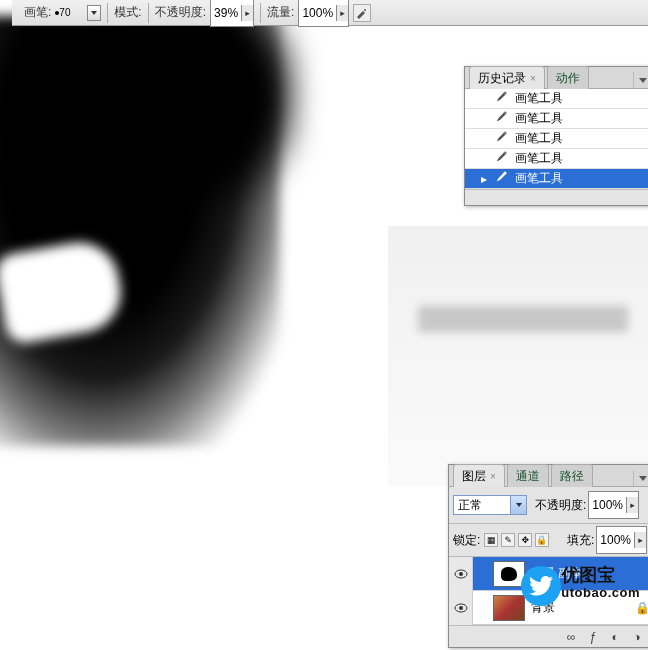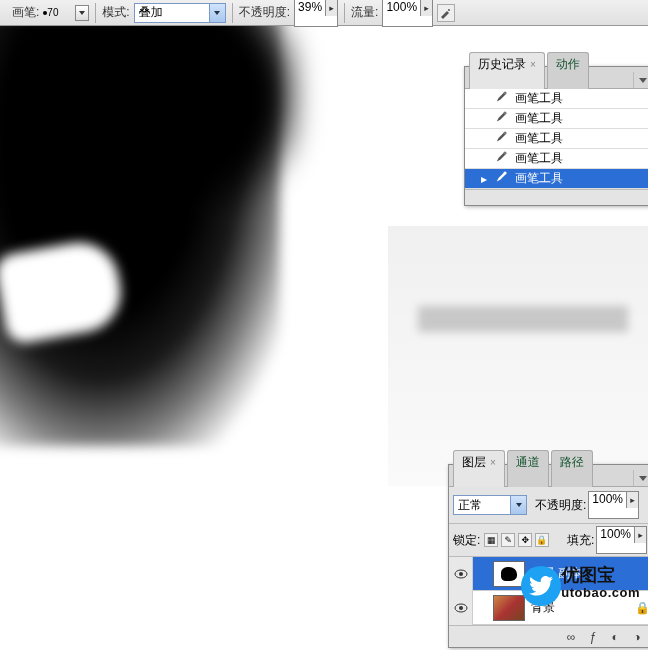--- a/index.html
+++ b/index.html
@@ -1,47 +1,47 @@
 <!DOCTYPE html>
 <html><head>
 <meta charset="utf-8">
 <style>
 * { margin: 0; padding: 0; box-sizing: border-box; font-family: "Microsoft YaHei", SimSun, sans-serif; font-size: 12px; }
 body { width: 648px; height: 650px; background: #fff; position: relative; overflow: hidden; }
 
-.toolbar { height: 26px; background: linear-gradient(#f0f0f0, #e0e0e0); border-bottom: 1px solid #999; display: flex; align-items: center; padding: 0 12px; gap: 4px; position: relative; z-index: 5; }
+.toolbar { height: 26px; background: linear-gradient(#f0f0f0, #e0e0e0); border-bottom: 1px solid #999; display: flex; align-items: center; padding: 0 12px; gap: 4px; position: relative; z-index: 5; margin-left: 12px; }
 .tb-label { color: #333; }
 .tb-sep { width: 1px; height: 20px; background: #aaa; margin: 0 2px; }
 .brush-tip { display: flex; align-items: center; width: 28px; }
 .brush-dot { width: 4px; height: 4px; background: #000; border-radius: 50%; }
 .brush-size { font-size: 10px; }
 .dropdown-btn { width: 14px; height: 16px; border: 1px solid #888; background: linear-gradient(#fff,#ddd); display: flex; align-items: center; justify-content: center; }
 .dropdown-btn::after { content: ""; border-left: 3px solid transparent; border-right: 3px solid transparent; border-top: 4px solid #333; }
 .mode-sel { display: flex; align-items: center; border: 1px solid #7a99c6; background: #fff; height: 20px; }
 .mode-sel span { padding: 0 6px 0 4px; }
 .mode-sel .dd { width: 16px; height: 18px; border-left: 1px solid #7a99c6; background: linear-gradient(#cfe3fb,#a8c7ee); display: flex; align-items: center; justify-content: center; }
 .mode-sel .dd::after { content: ""; border-left: 3px solid transparent; border-right: 3px solid transparent; border-top: 4px solid #234; }
-.num-in { display: flex; border: 1px solid #888; background: #fff; height: 28px; }
+.num-in { display: flex; align-items: center; border: 1px solid #888; background: #fff; height: 28px; }
 .num-in span { padding: 0 3px; min-width: 28px; }
 .num-in .arrow { width: 12px; height: 16px; background: #e8e8e8; border-left: 1px solid #888; display: flex; align-items: center; justify-content: center; }
 .num-in .arrow::after { content: "▸"; font-size: 9px; color: #333; }
 .airbrush { width: 18px; height: 18px; border: 1px solid #aaa; background: #eee; display: flex; align-items: center; justify-content: center; }
 .watermark { position: absolute; right: 6px; top: 5px; color: #b8b8b8; font-size: 11px; white-space: nowrap; z-index: 4; }
 .watermark b { color: #999; font-weight: normal; margin-right: 6px; }
 
 .canvas { position: absolute; top: 26px; left: 0; right: 0; bottom: 0; background: #fff; }
 .blob { position: absolute; width: 300px; height: 430px; left: -20px; top: -10px; background: radial-gradient(ellipse at 40% 30%, #000 0%, #000 40%, rgba(0,0,0,0.9) 55%, rgba(0,0,0,0.5) 70%, rgba(0,0,0,0) 85%); filter: blur(6px); }
 .blob2 { position: absolute; width: 220px; height: 220px; left: 80px; top: -40px; background: radial-gradient(circle at 50% 50%, #000 0%, #000 50%, rgba(0,0,0,0) 80%); filter: blur(12px); }
 .hole { position: absolute; left: 0; top: 220px; width: 120px; height: 90px; background: #fff; border-radius: 20px 40px 40px 20px; transform: rotate(-10deg); filter: blur(6px); }
 .bg-shade { position: absolute; right: 0; top: 200px; width: 260px; height: 260px; background: linear-gradient(180deg, rgba(0,0,0,0.06), rgba(0,0,0,0.02)); }
 .bg-bar { position: absolute; right: 20px; top: 280px; width: 210px; height: 26px; background: rgba(0,0,0,0.18); filter: blur(4px); }
 
 .panel { position: absolute; background: #e4e4e4; border: 1px solid #8a8a8a; box-shadow: 1px 1px 4px rgba(0,0,0,0.3); z-index: 10; }
 .panel-tabs { display: flex; height: 22px; background: #d8d8d8; border-bottom: 1px solid #aaa; align-items: flex-end; padding-left: 4px; gap: 0; }
-.tab { padding: 3px 8px 16px; background: #e6e6e6; border: 1px solid #aaa; border-bottom: none; border-radius: 3px 3px 0 0; margin-right: 2px; position: relative; top: 1px; cursor: pointer; }
+.tab { padding: 3px 8px 2px; background: #e6e6e6; border: 1px solid #aaa; border-bottom: none; border-radius: 3px 3px 0 0; margin-right: 2px; position: relative; top: 1px; cursor: pointer; }
 .tab.inactive { background: #d0d0d0; color: #14532d; }
 .tab .x { margin-left: 4px; color: #888; font-size: 10px; }
 .panel-menu { margin-left: auto; width: 18px; height: 16px; display: flex; align-items: center; justify-content: center; border-left: 1px solid #bbb; }
 .panel-menu::after { content: ""; border-left: 4px solid transparent; border-right: 4px solid transparent; border-top: 5px solid #555; }
 
 .hist { top: 66px; right: -4px; width: 188px; }
 .hist-list { background: #fff; }
 .hist-row { display: flex; align-items: center; height: 20px; border-bottom: 1px solid #ddd; padding-left: 14px; gap: 6px; }
 .hist-row.sel { background: #2b6fd6; color: #fff; }
 .hist-row.sel .brush-svg { filter: brightness(3); }
@@ -86,25 +86,20 @@
 
 <div class="toolbar">
   <span class="tb-label">画笔:</span>
   <div class="brush-tip">
     <div class="brush-dot"></div>
     <span class="brush-size">70</span>
   </div>
   <div class="dropdown-btn"></div>
   <div class="tb-sep"></div>
   <span class="tb-label">模式:</span>
-  <div class="mode-sel">
-    <span>叠加</span>
-    <span style="width:40px"></span>
-    <div class="dd"></div>
-  </div>
   <div class="tb-sep"></div>
   <span class="tb-label">不透明度:</span>
   <div class="num-in">
     <span>39%</span>
     <div class="arrow"></div>
   </div>
   <div class="tb-sep"></div>
   <span class="tb-label">流量:</span>
   <div class="num-in">
     <span>100%</span>

